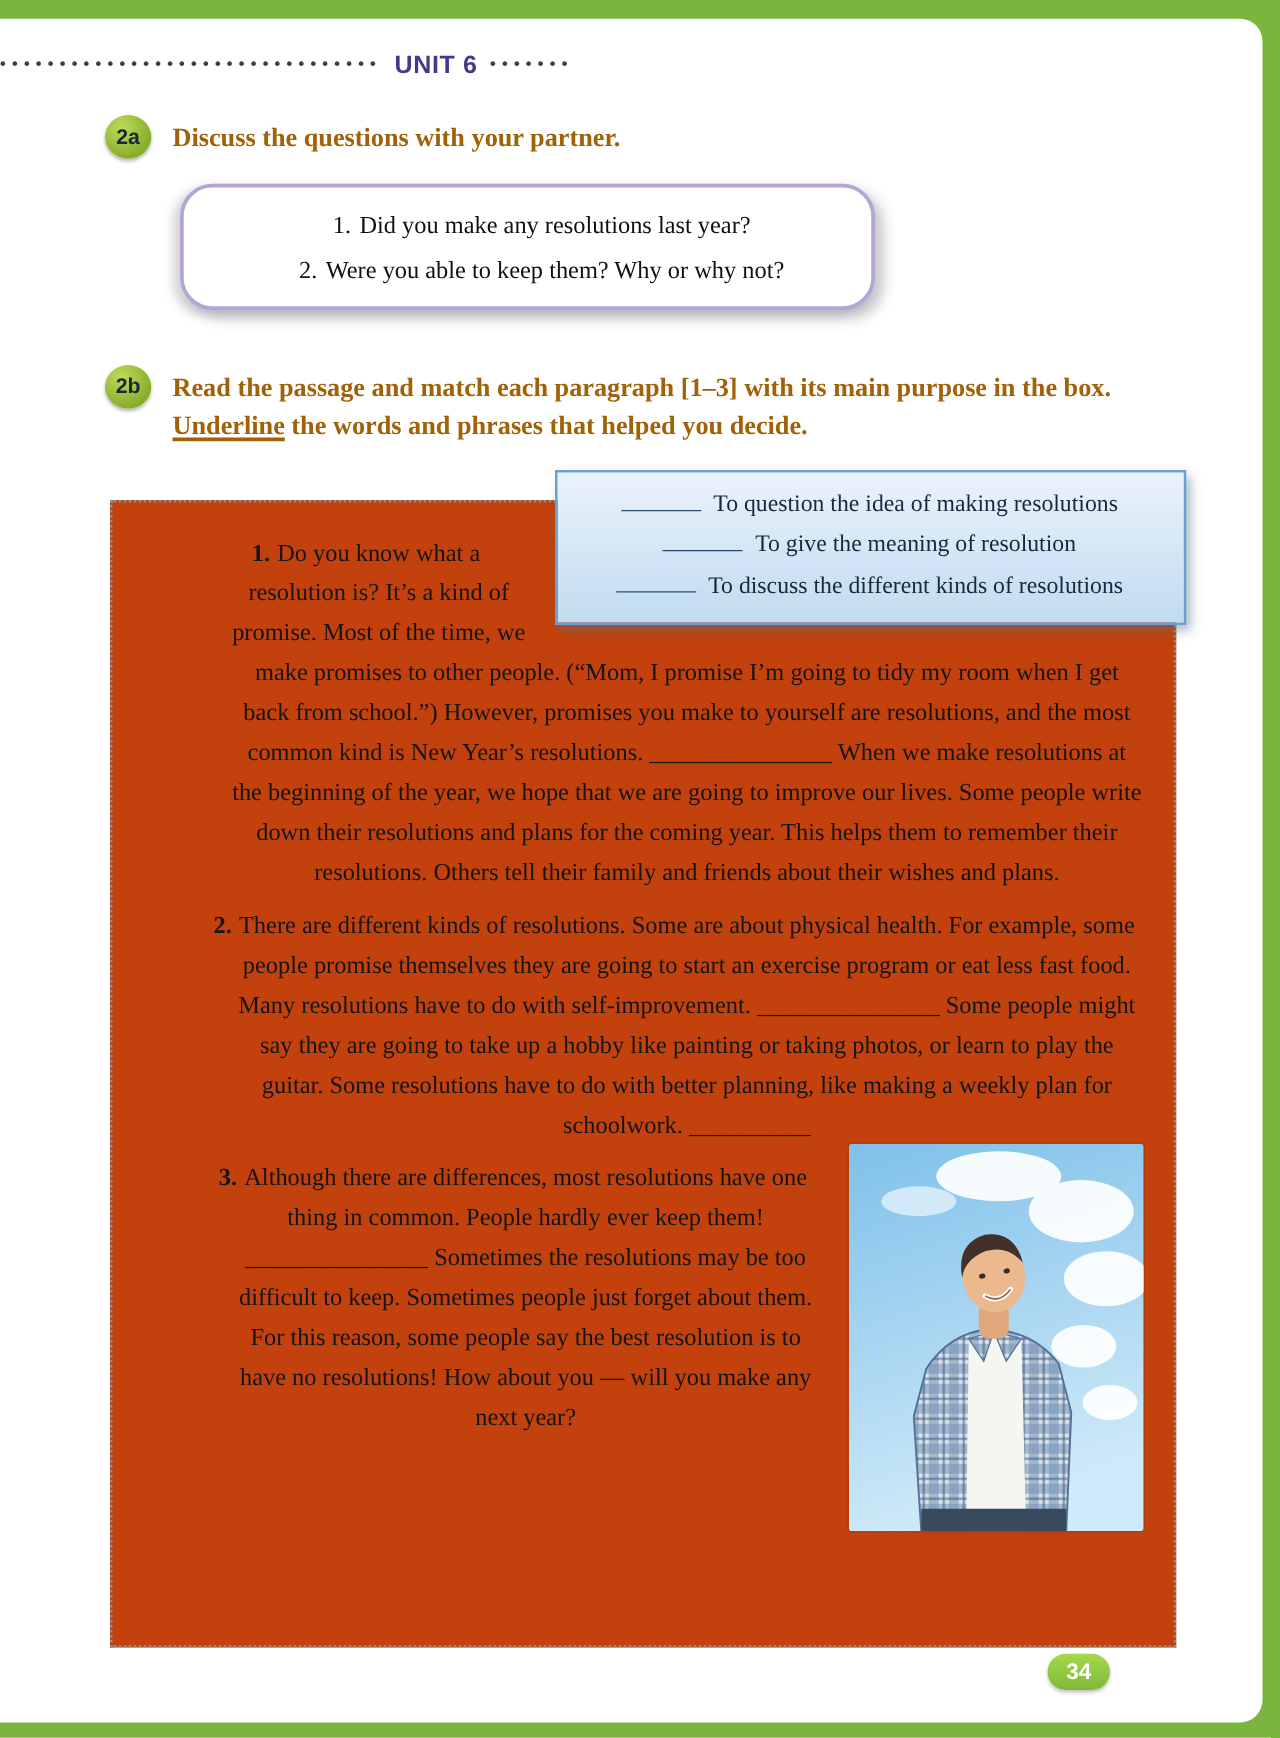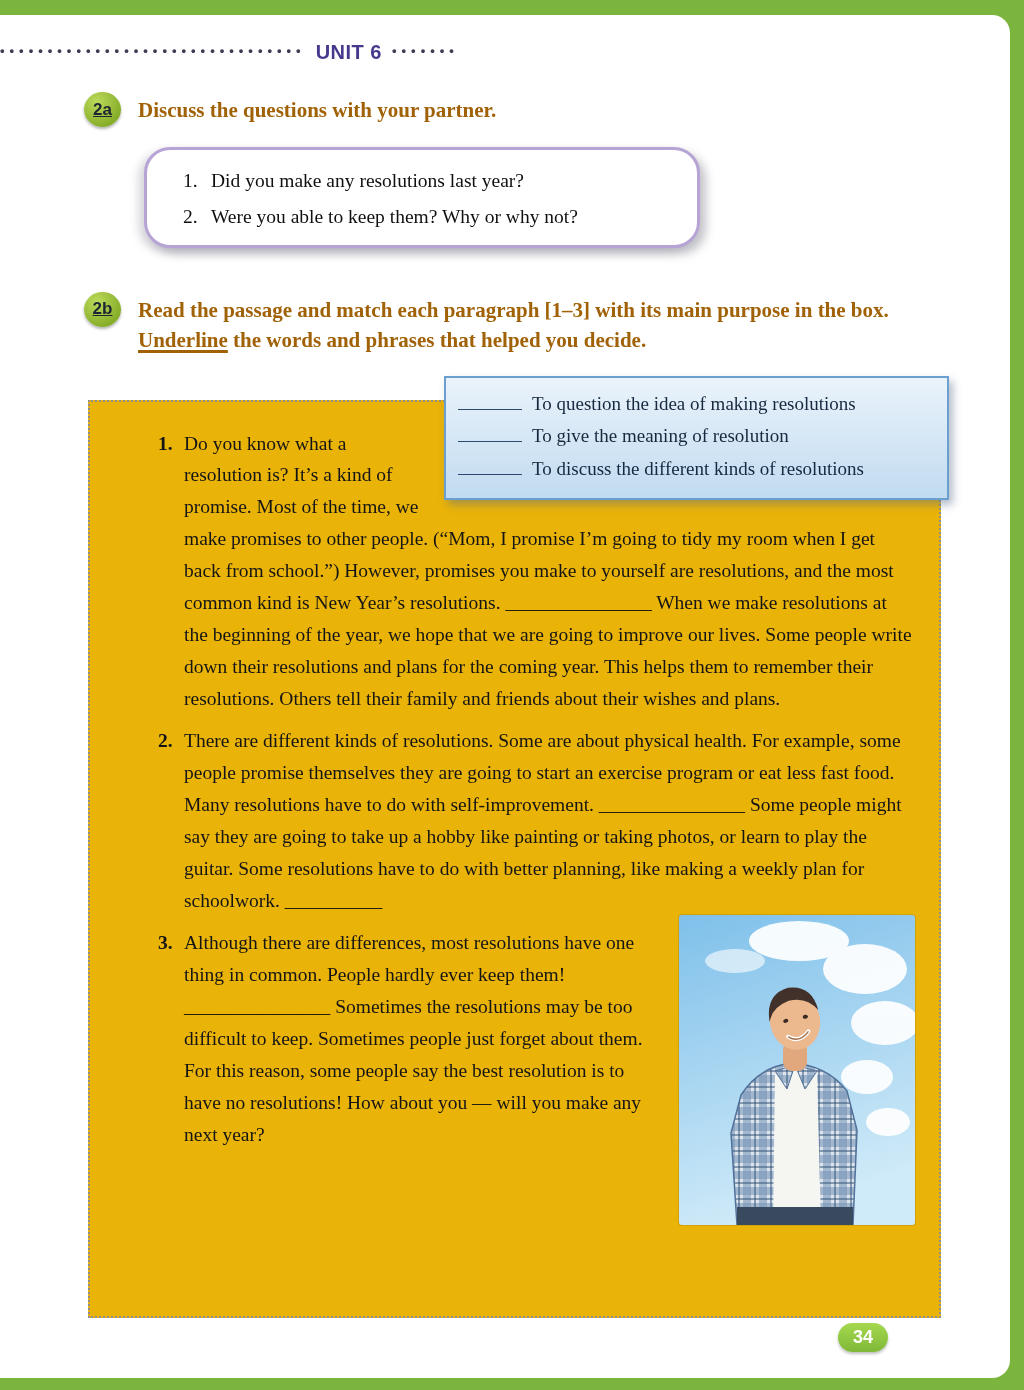--- a/index.html
+++ b/index.html
@@ -50,21 +50,20 @@
   .sec-2b { margin-top:42px; }
   .badge {
     flex:none;
     width:37px; height:35px; border-radius:50%;
     background:radial-gradient(circle at 35% 28%, #bdda5b, #84ac27 75%);
     color:#1d2433;
     font:bold 17px "Liberation Sans", sans-serif;
     display:flex; align-items:center; justify-content:center;
     box-shadow:0 2px 3px rgba(0,0,0,.3);
     margin-top:2px;
-    text-decoration:underline;
   }
   .sec-content { max-width:800px; }
   .instruction {
     font:bold 21px/1.45 "Liberation Serif", serif;
     color:#a16207;
     padding-top:5px;
   }
   .instruction .u {
     text-decoration:underline;
     text-decoration-thickness:2.5px;
@@ -75,32 +74,33 @@
   
   .questions-box {
     margin:22px 0 0 6px;
     width:556px;
     background:#fff;
     border:3px solid #b7a4d6;
     border-radius:26px;
     padding:13px 20px 11px 36px;
     box-shadow:6px 6px 10px rgba(125,125,140,.45), -6px 4px 8px rgba(125,125,140,.28);
   }
-  .q-item { font:19.5px/1.8 "Liberation Serif", serif; color:#101010; }
+  .q-item { font:19.5px/1.8 "Liberation Serif", serif; color:#101010;text-align:center; }
   .q-item .num { display:inline-block; width:28px; }
 
   
   .passage-box {
     display:flow-root;
     margin:44px 0 0 88px;
     width:853px;
     min-height:918px;
     border:2px dotted #8e8e8e;
     padding:26px 24px 24px 24px;
-    background:#eab308;
+    background:#c2410c;
+    text-align:center;
   }
   .purposes {
     float:right;
     width:505px;
     margin:-52px -34px 18px 22px;
     border:2px solid #6b9fd0;
     background:linear-gradient(180deg, #eaf3fb 0%, #c1dbf0 100%);
     box-shadow:4px 5px 8px rgba(90,110,140,.45);
     padding:10px 14px 12px 12px;
     font:19px/1.72 "Liberation Serif", serif;

